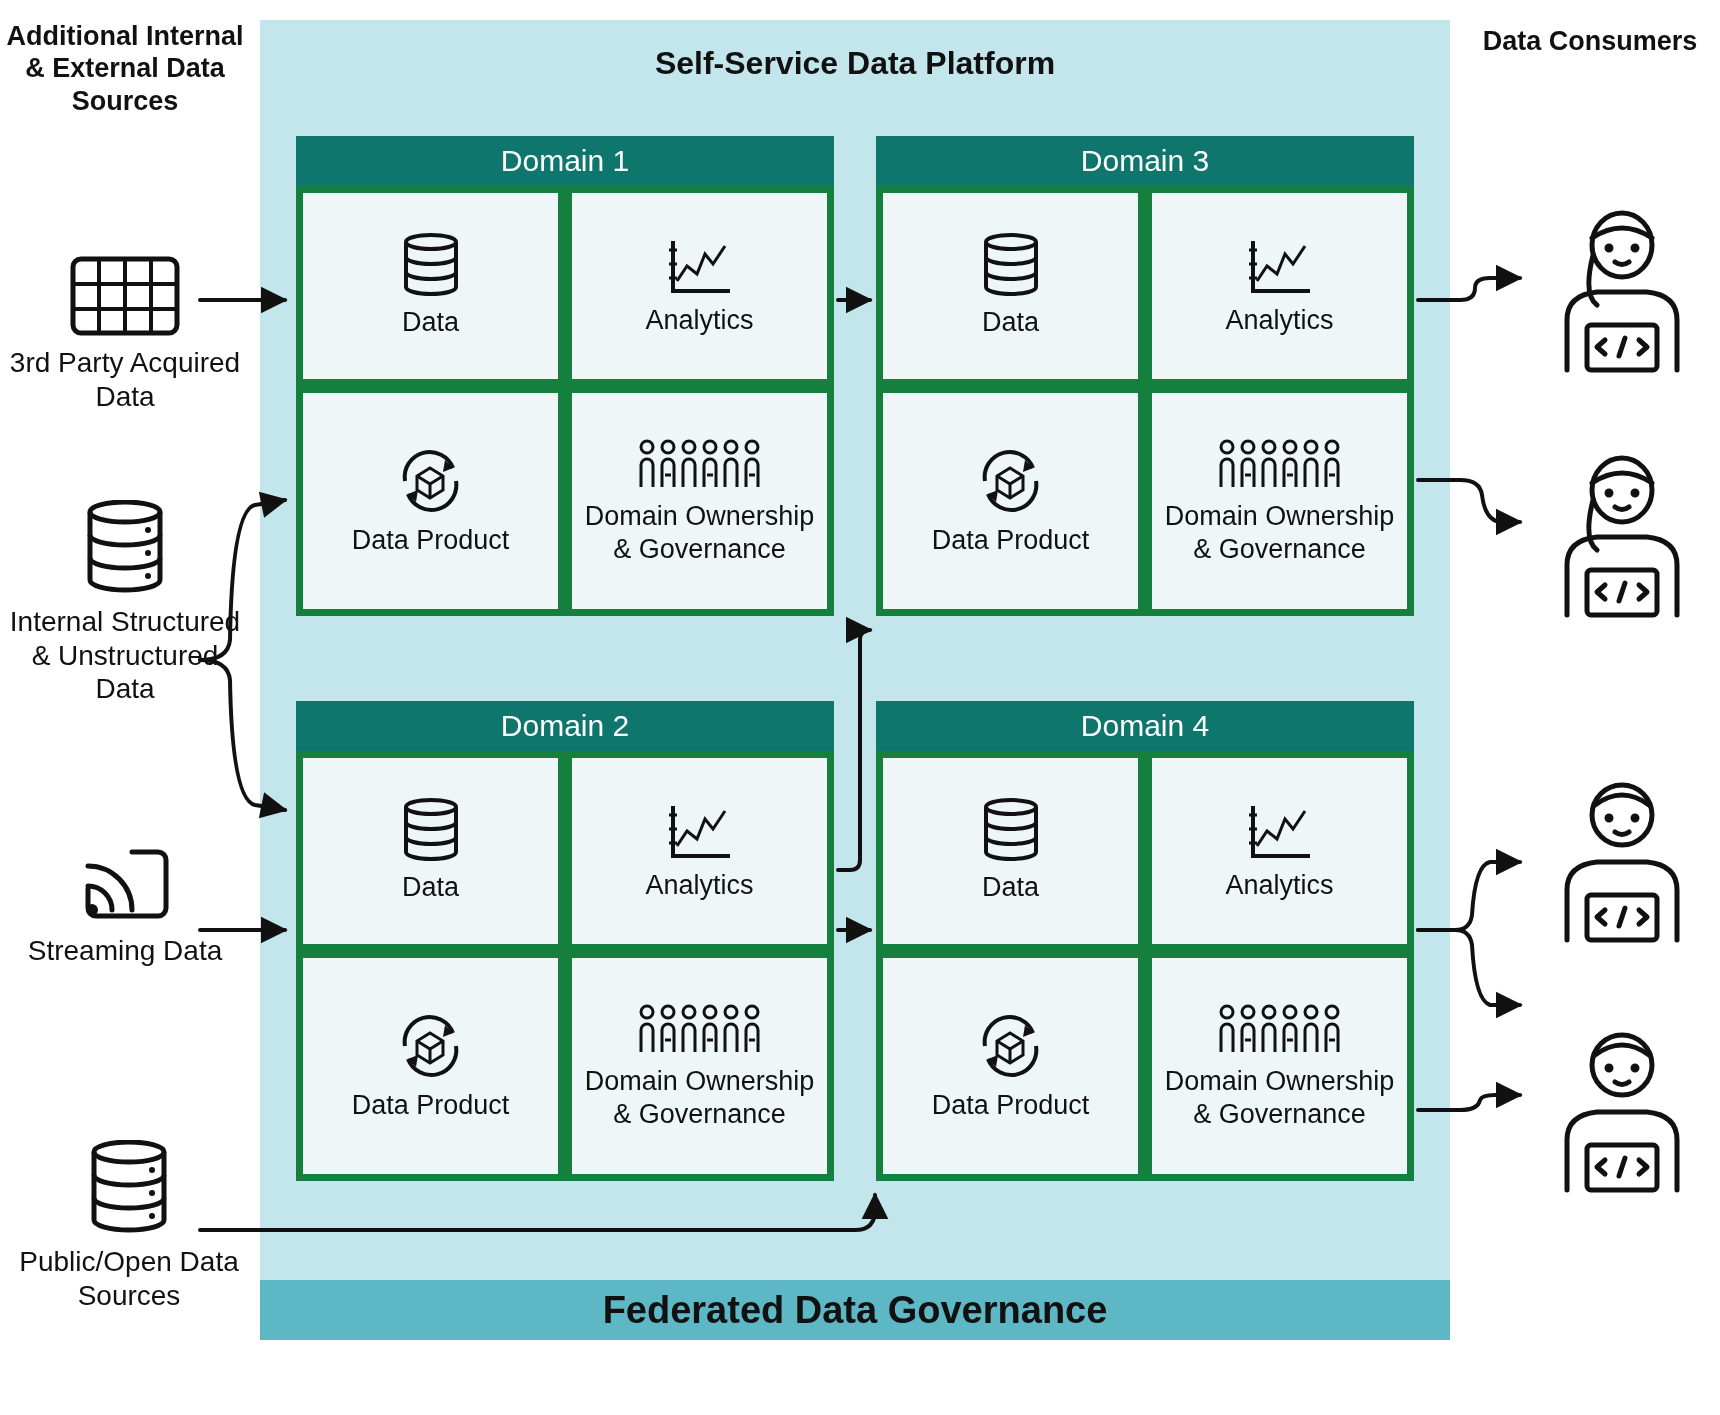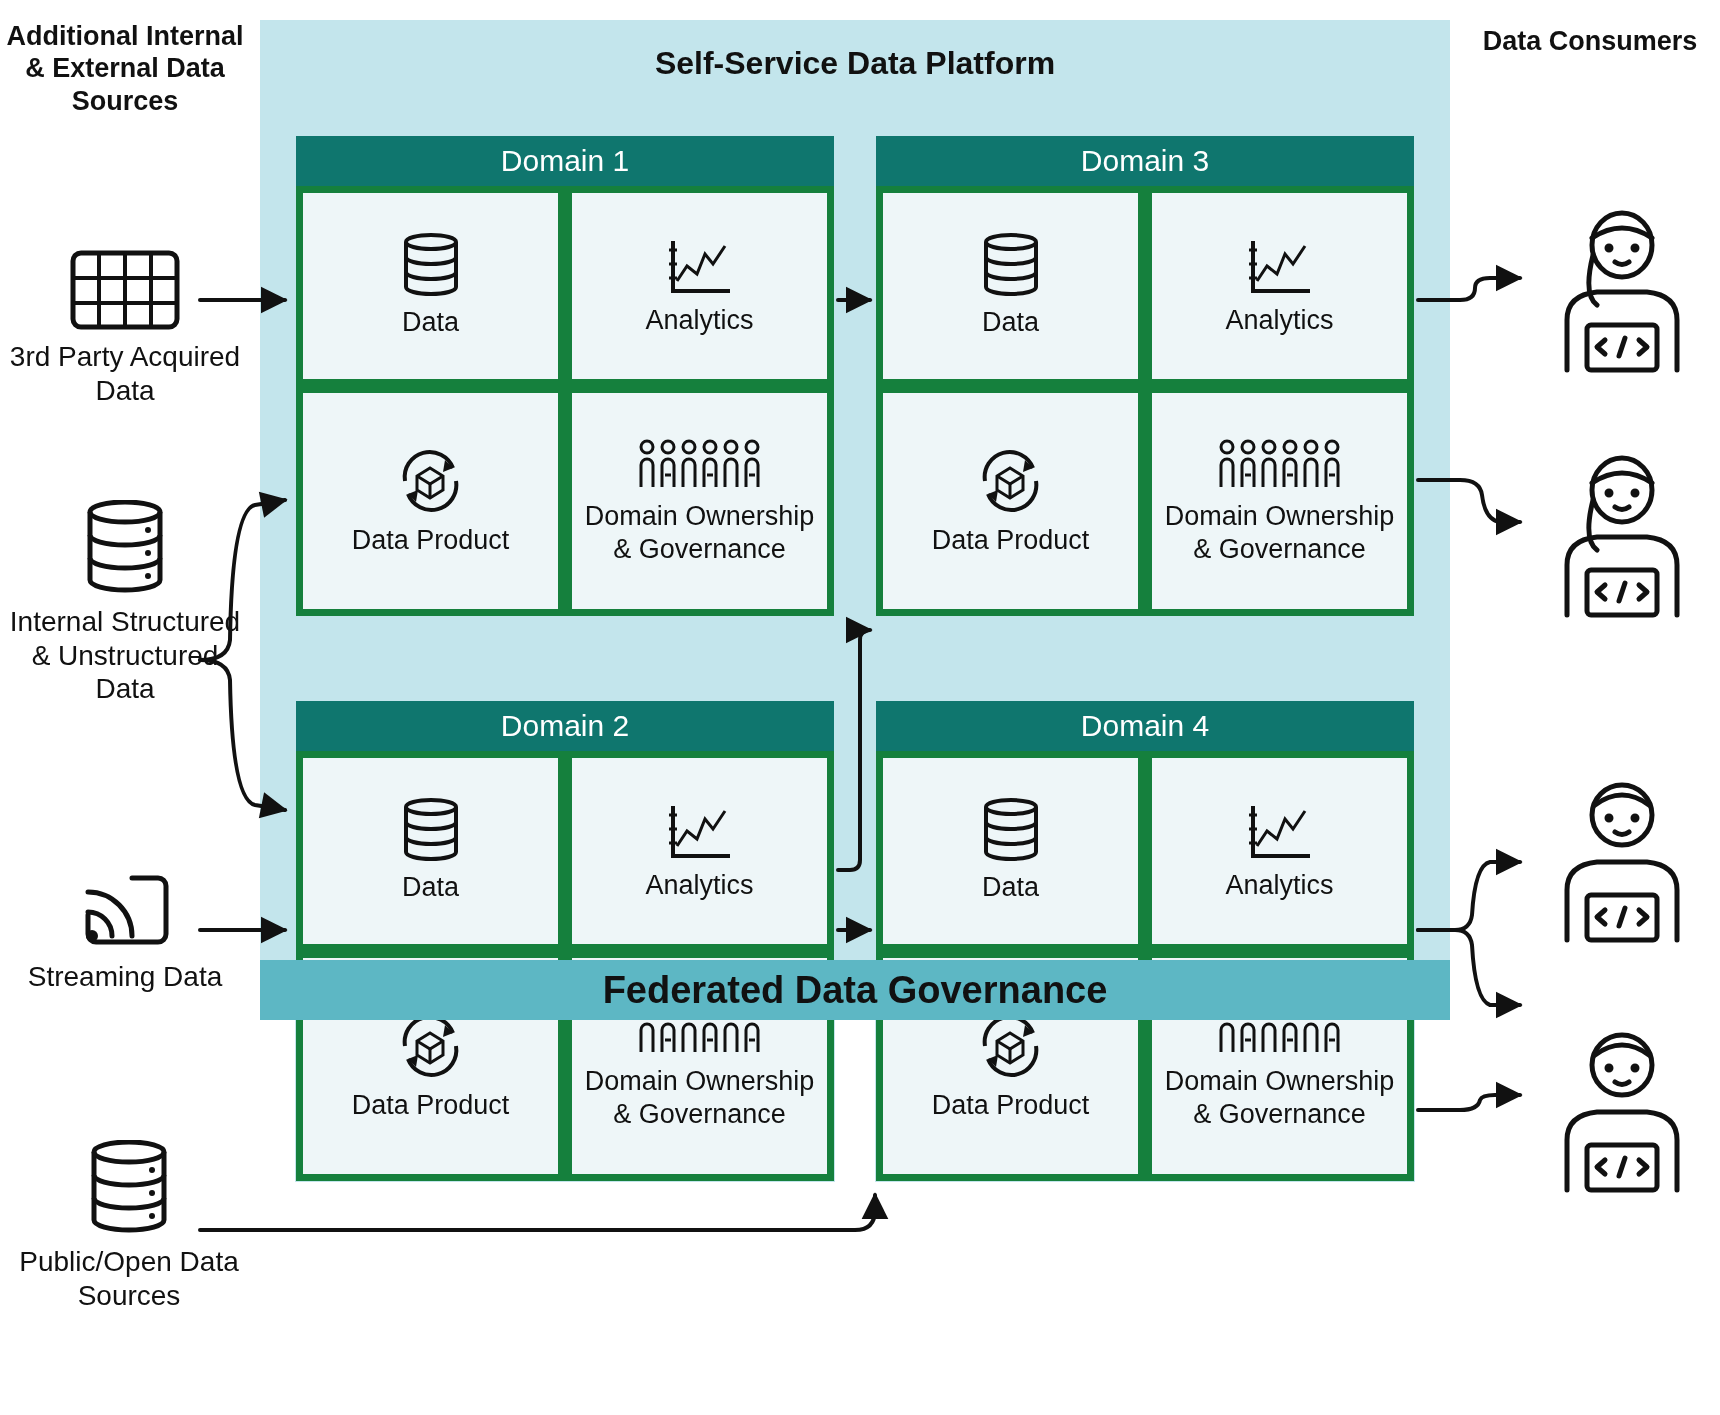--- a/index.html
+++ b/index.html
@@ -20,21 +20,21 @@
   .src-block { position: absolute; width: 250px; left: 0; text-align: center; }
 
   .grid-icon { width: 110px; height: 80px; margin: 0 auto; }
   .db-icon { width: 80px; height: 95px; margin: 0 auto; }
   .stream-icon { width: 90px; height: 80px; margin: 0 auto; }
 
   
   .platform {
     position: absolute;
     left: 260px; top: 20px;
-    width: 1190px; height: 1000px;
+    width: 1190px; height: 1320px;
     background: #c3e5ec;
   }
   .platform-title { position: absolute; top: 25px; left: 0; right: 0; font-size: 32px; font-weight: 700; text-align: center; }
 
   .domain-box {
     position: absolute;
     width: 540px;
     background: #eef6f8;
     border: 1px solid #c3e5ec;
   }
@@ -54,21 +54,21 @@
 
   .icon-svg { display:block; }
 </style>
 </head>
 <body>
 
 <div class="left-col">
   <div class="heading">Additional Internal &amp; External Data Sources</div>
 </div>
 
-<div class="src-block" style="top:250px;">
+<div class="src-block" style="top:256px;">
   <div class="grid-icon">
     <svg class="icon-svg" viewBox="0 0 110 80">
       <rect x="3" y="3" width="104" height="74" rx="8" fill="none" stroke="#111" stroke-width="5"></rect>
       <line x1="3" y1="28" x2="107" y2="28" stroke="#111" stroke-width="4"></line>
       <line x1="3" y1="53" x2="107" y2="53" stroke="#111" stroke-width="4"></line>
       <line x1="29" y1="3" x2="29" y2="77" stroke="#111" stroke-width="4"></line>
       <line x1="55" y1="3" x2="55" y2="77" stroke="#111" stroke-width="4"></line>
       <line x1="81" y1="3" x2="81" y2="77" stroke="#111" stroke-width="4"></line>
     </svg>
   </div>
@@ -83,21 +83,21 @@
       <path d="M5 35 A35 10 0 0 0 75 35" fill="none" stroke="#111" stroke-width="5"></path>
       <path d="M5 58 A35 10 0 0 0 75 58" fill="none" stroke="#111" stroke-width="5"></path>
       <circle cx="63" cy="30" r="3" fill="#111"></circle>
       <circle cx="63" cy="53" r="3" fill="#111"></circle>
       <circle cx="63" cy="76" r="3" fill="#111"></circle>
     </svg>
   </div>
   <div class="caption" style="margin-top:10px;">Internal Structured &amp; Unstructured Data</div>
 </div>
 
-<div class="src-block" style="top:870px;">
+<div class="src-block" style="top:844px;">
   <div class="stream-icon">
     <svg class="icon-svg" viewBox="0 0 90 80">
       <path d="M52 8 H78 A8 8 0 0 1 86 16 V64 A8 8 0 0 1 78 72 H16 A8 8 0 0 1 8 64 V45" fill="none" stroke="#111" stroke-width="5" stroke-linecap="round"></path>
       <circle cx="12" cy="66" r="6" fill="#111"></circle>
       <path d="M8 42 A24 24 0 0 1 32 66" fill="none" stroke="#111" stroke-width="5" stroke-linecap="round"></path>
       <path d="M8 22 A44 44 0 0 1 52 66" fill="none" stroke="#111" stroke-width="5" stroke-linecap="round"></path>
     </svg>
   </div>
   <div class="caption" style="margin-top:10px;">Streaming Data</div>
 </div>

